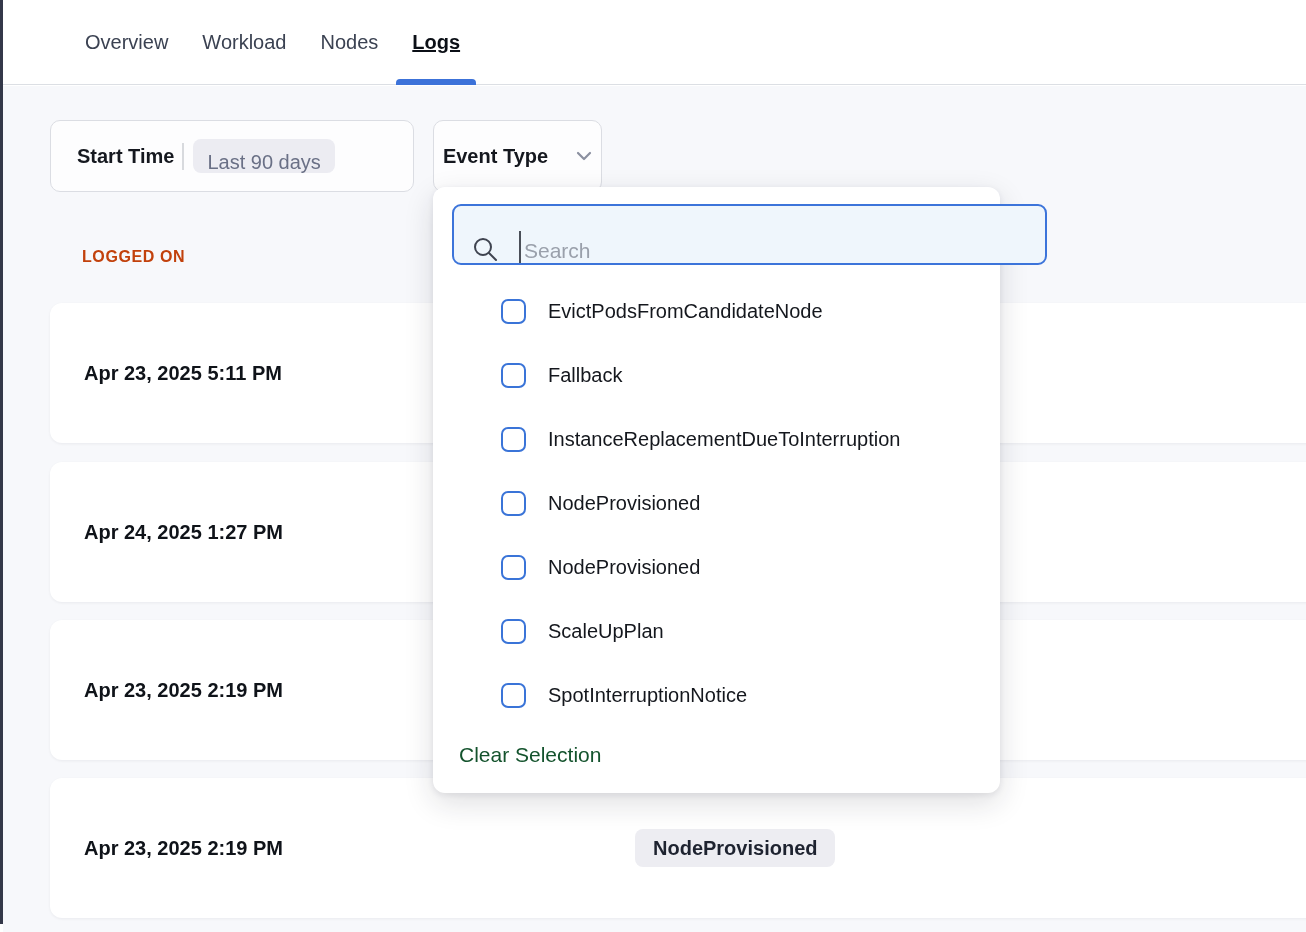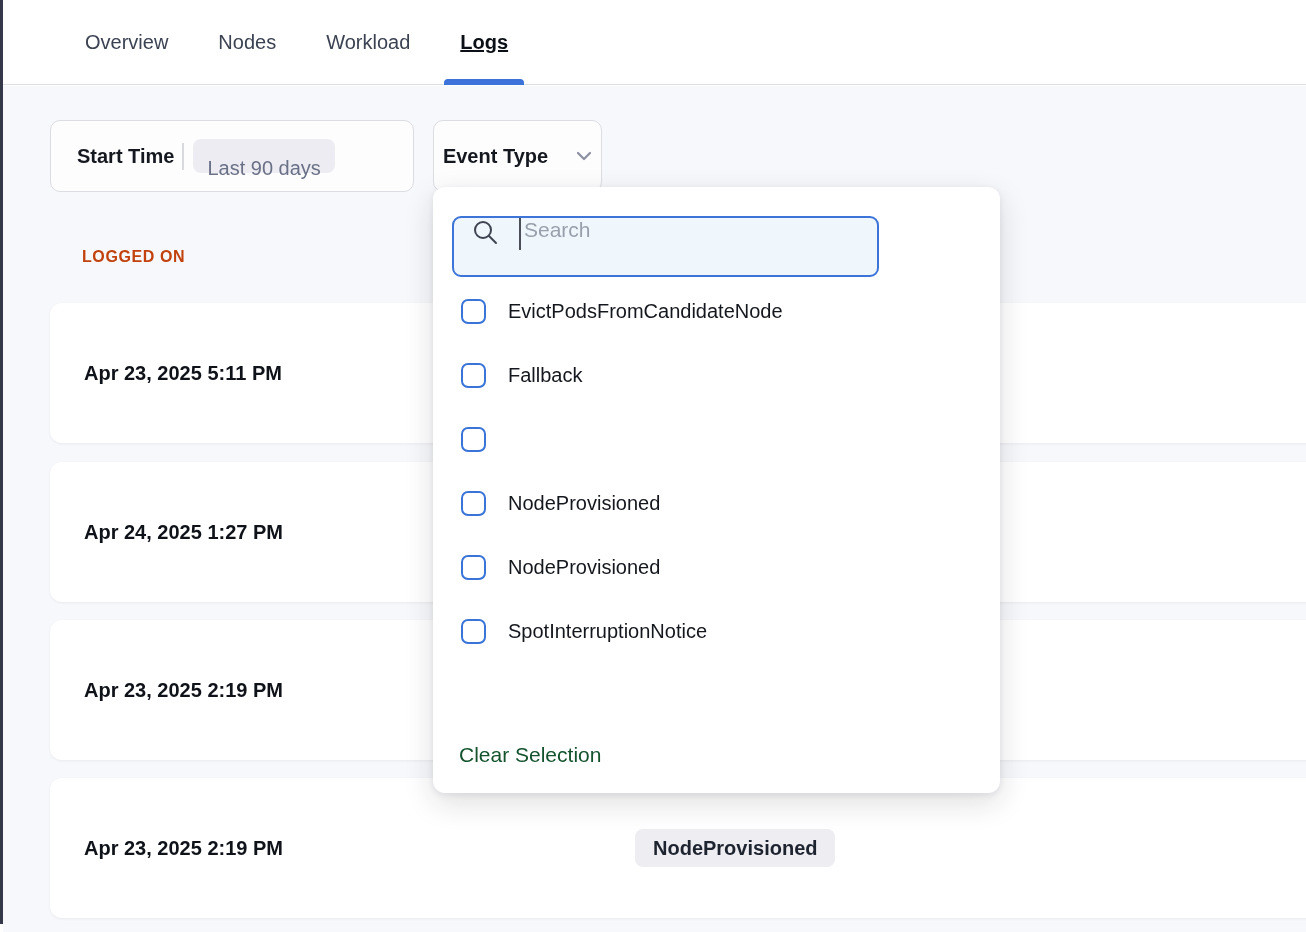--- a/index.html
+++ b/index.html
@@ -18,21 +18,21 @@
     background: #343849; z-index: 30;
   }
 
   
   .header {
     position: absolute; left: 3px; top: 0; right: 0; height: 85px;
     background: #ffffff; border-bottom: 1px solid #dcdfe4; z-index: 5;
   }
   .tabs {
     display: flex; align-items: flex-start; height: 100%;
-    padding-left: 66px; gap: 18px;
+    padding-left: 66px; gap: 2px;
   }
   .tab {
     position: relative; height: 100%;
     display: flex; align-items: center;
     padding: 0 16px;
     font-size: 20px; font-weight: 500; color: #3b4252;
     cursor: pointer; white-space: nowrap;
   }
   .tab.active { font-weight: 700; color: #0b0f16; text-decoration: underline; }
   .tab.active::after {
@@ -50,21 +50,21 @@
   .filter-group {
     position: absolute; display: flex; align-items: center;
     border: 1.5px solid #dbdde3; border-radius: 10px; background: #fdfdfe;
     height: 72px;
   }
   .start-time { left: 47px; top: 34px; width: 364px; padding-left: 26px; cursor: pointer; }
   .filter-label { font-size: 20px; font-weight: 600; color: #15181f; white-space: nowrap; }
   .filter-divider { width: 2px; height: 27px; background: #d8dade; margin: 0 9px 0 8px; }
   .filter-chip {
     background: #ececf2; color: #6a7086; border-radius: 8px;
-    font-size: 20px; line-height: 34px; height: 34px; padding: 12px 14px;
+    font-size: 20px; line-height: 34px; height: 34px; padding: 6px 14px;
     white-space: nowrap;
   }
   .event-type { left: 430px; top: 34px; width: 169px; justify-content: center; gap: 28px; cursor: pointer; }
   .chevron { width: 16px; height: 10px; display: block; }
 
   
   .col-header {
     position: absolute; left: 79px; top: 162px;
     font-size: 16px; font-weight: 700; letter-spacing: 0.6px; color: #c2410c;
   }
@@ -92,58 +92,59 @@
   .badge:empty { display: none; }
 
   
   .dropdown {
     position: absolute; left: 433px; top: 187px; width: 567px; height: 606px;
     background: #ffffff; border-radius: 12px;
     box-shadow: 0 10px 30px rgba(25, 30, 45, 0.14), 0 2px 6px rgba(25,30,45,0.08);
     z-index: 20;
   }
   .search-box {
-    position: absolute; left: 19px; top: 17px; width: 427px; height: 61px;
+    position: absolute; left: 19px; top: 17px; width: 595px; height: 61px;
     border: 2px solid #3c74da; border-radius: 9px; background: #eff6fc;
-    display: flex; align-items: flex-start; padding-left: 17px; margin-top: 12px;
+    display: flex; align-items: flex-end; padding-left: 17px;
   }
   .search-icon-svg { width: 28px; height: 28px; display: block; flex: 0 0 auto; }
   .caret { width: 2px; height: 32px; background: #4a4f58; margin-left: 20px; flex: 0 0 auto; }
   .search-input {
     flex: 1; margin-left: 3px; border: none; outline: none; background: transparent;
     font-family: "Liberation Sans", sans-serif;
     font-size: 21px; color: #14171f; min-width: 0;
   }
   .search-input::placeholder { color: #9aa0ab; opacity: 1; }
   .options { position: absolute; left: 0; top: 92px; right: 0; }
   .option {
     height: 64px; display: flex; align-items: center; padding-left: 28px;
     cursor: pointer;
+    margin-left: 40px;
   }
   .checkbox {
     width: 25px; height: 25px; border: 2px solid #3a74d8; border-radius: 7px;
     background: #ffffff; flex: 0 0 auto; margin-right: 22px;
   }
   .option-label { font-size: 20px; color: #14171d; white-space: nowrap; }
   .clear-selection {
     position: absolute; left: 26px; top: 548px; height: 40px;
     display: flex; align-items: center;
     font-size: 21px; color: #14532d; cursor: pointer;
   }
 </style>
 </head>
 <body>
 
 <div class="left-edge"></div>
 
 <div class="header">
   <div class="tabs">
     <div class="tab">Overview</div>
+    <div class="tab">Workload</div>
     <div class="tab">Nodes</div>
-    <div class="tab">Workload</div>
     <div class="tab active">Logs</div>
   </div>
 </div>
 
 <div class="content">
 
   <div class="filter-group start-time">
     <span class="filter-label">Start Time</span>
     <span class="filter-divider"></span>
     <span class="filter-chip">Last 90 days</span>
@@ -192,30 +193,35 @@
     <div class="option">
       <span class="checkbox"></span>
       <span class="option-label">EvictPodsFromCandidateNode</span>
     </div>
     <div class="option">
       <span class="checkbox"></span>
       <span class="option-label">Fallback</span>
     </div>
     <div class="option">
       <span class="checkbox"></span>
+      <span class="option-label">InstanceReplacementDueToInterruption</span>
     </div>
     <div class="option">
       <span class="checkbox"></span>
       <span class="option-label">NodeProvisioned</span>
     </div>
     <div class="option">
       <span class="checkbox"></span>
       <span class="option-label">NodeProvisioned</span>
     </div>
     <div class="option">
       <span class="checkbox"></span>
+      <span class="option-label">ScaleUpPlan</span>
+    </div>
+    <div class="option">
+      <span class="checkbox"></span>
       <span class="option-label">SpotInterruptionNotice</span>
     </div>
   </div>
 
   <div class="clear-selection">Clear Selection</div>
 
 </div>
 
 </body></html>

